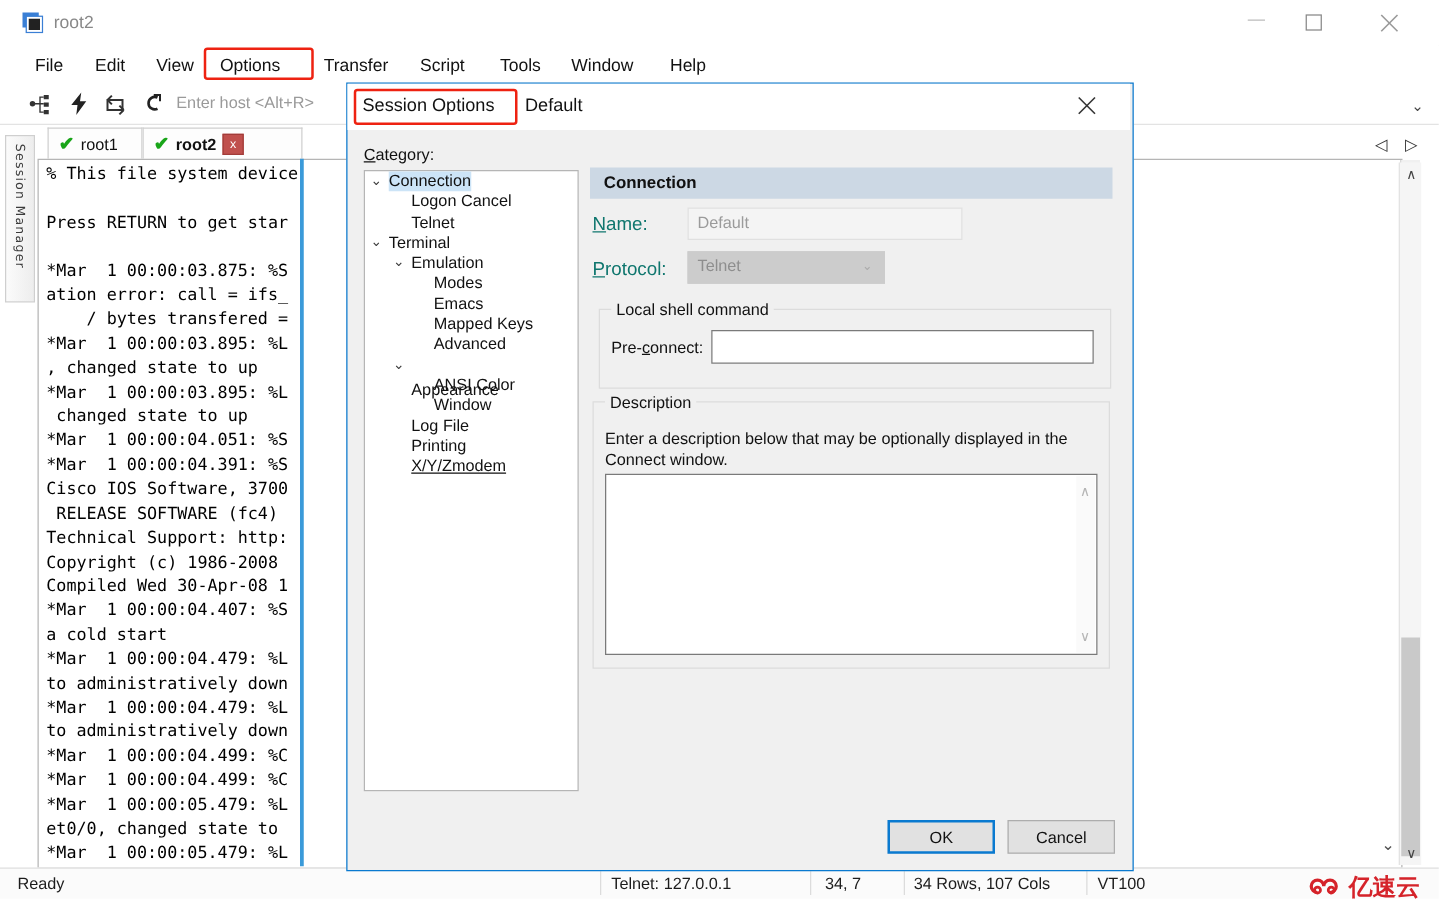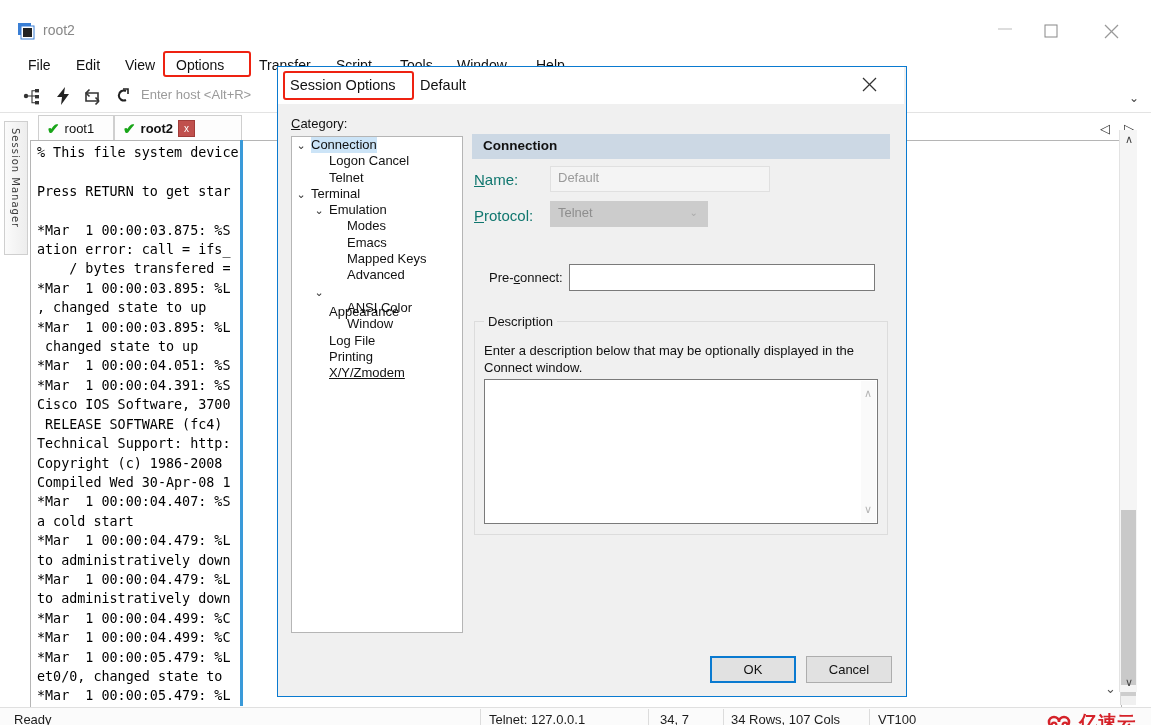--- a/index.html
+++ b/index.html
@@ -6,21 +6,21 @@
   body{
     width:1151px;height:725px;overflow:hidden;position:relative;
     background:#ffffff;
     font-family:"Liberation Sans", sans-serif;
     font-size:13px;color:#000;
     -webkit-font-smoothing:antialiased;
   }
   #app{position:absolute;inset:0;}
 
   
-  .win{position:absolute;left:0;top:13px;width:1151px;height:649px;background:#fff;}
+  .win{position:absolute;left:0;top:0;width:1151px;height:649px;background:#fff;}
   .titlebar{position:absolute;left:0;top:0;width:1151px;height:36px;background:#ffffff;border-bottom:1px solid #f0f0f0;}
   .titlebar .appicon{position:absolute;left:17px;top:9px;width:18px;height:18px;}
   .titlebar .apptitle{position:absolute;left:43px;top:9px;font-size:14px;color:#888;}
   .winbtn{position:absolute;top:0;width:46px;height:32px;cursor:default;}
   .winbtn svg{position:absolute;left:15px;top:11px;}
   #btn-min{left:983px;}
   #btn-max{left:1029px;}
   #btn-close{left:1089px;}
 
   
@@ -355,20 +355,23 @@
     <div class="ro-input" style="left:272px;top:99px;width:220px;height:26px">Default</div>
 
     <div class="fld-label" style="left:196px;top:140px">
       <u>P</u><span>rotocol:</span>
     </div>
     <div class="ro-select" style="left:272px;top:134px;width:158px;height:26px">
       <span>Telnet</span>
       <span class="arw">⌄</span>
     </div>
 
+    <div class="group" style="left:201px;top:180px;width:410px;height:64px">
+      <span class="gtitle">Local shell command</span>
+    </div>
     <div style="position:absolute;left:211px;top:203px;font-size:13px;color:#111">
       Pre-<u>c</u>onnect:
     </div>
     <div class="txt-input" style="left:291px;top:197px;width:306px;height:27px"></div>
 
     <div class="group" style="left:196px;top:254px;width:414px;height:214px">
       <span class="gtitle">Description</span>
     </div>
     <div class="desc-text" style="left:206px;top:275px">Enter a description below that may be optionally displayed in the Connect window.</div>
     <div class="desc-area" style="left:206px;top:312px;width:394px;height:145px">

